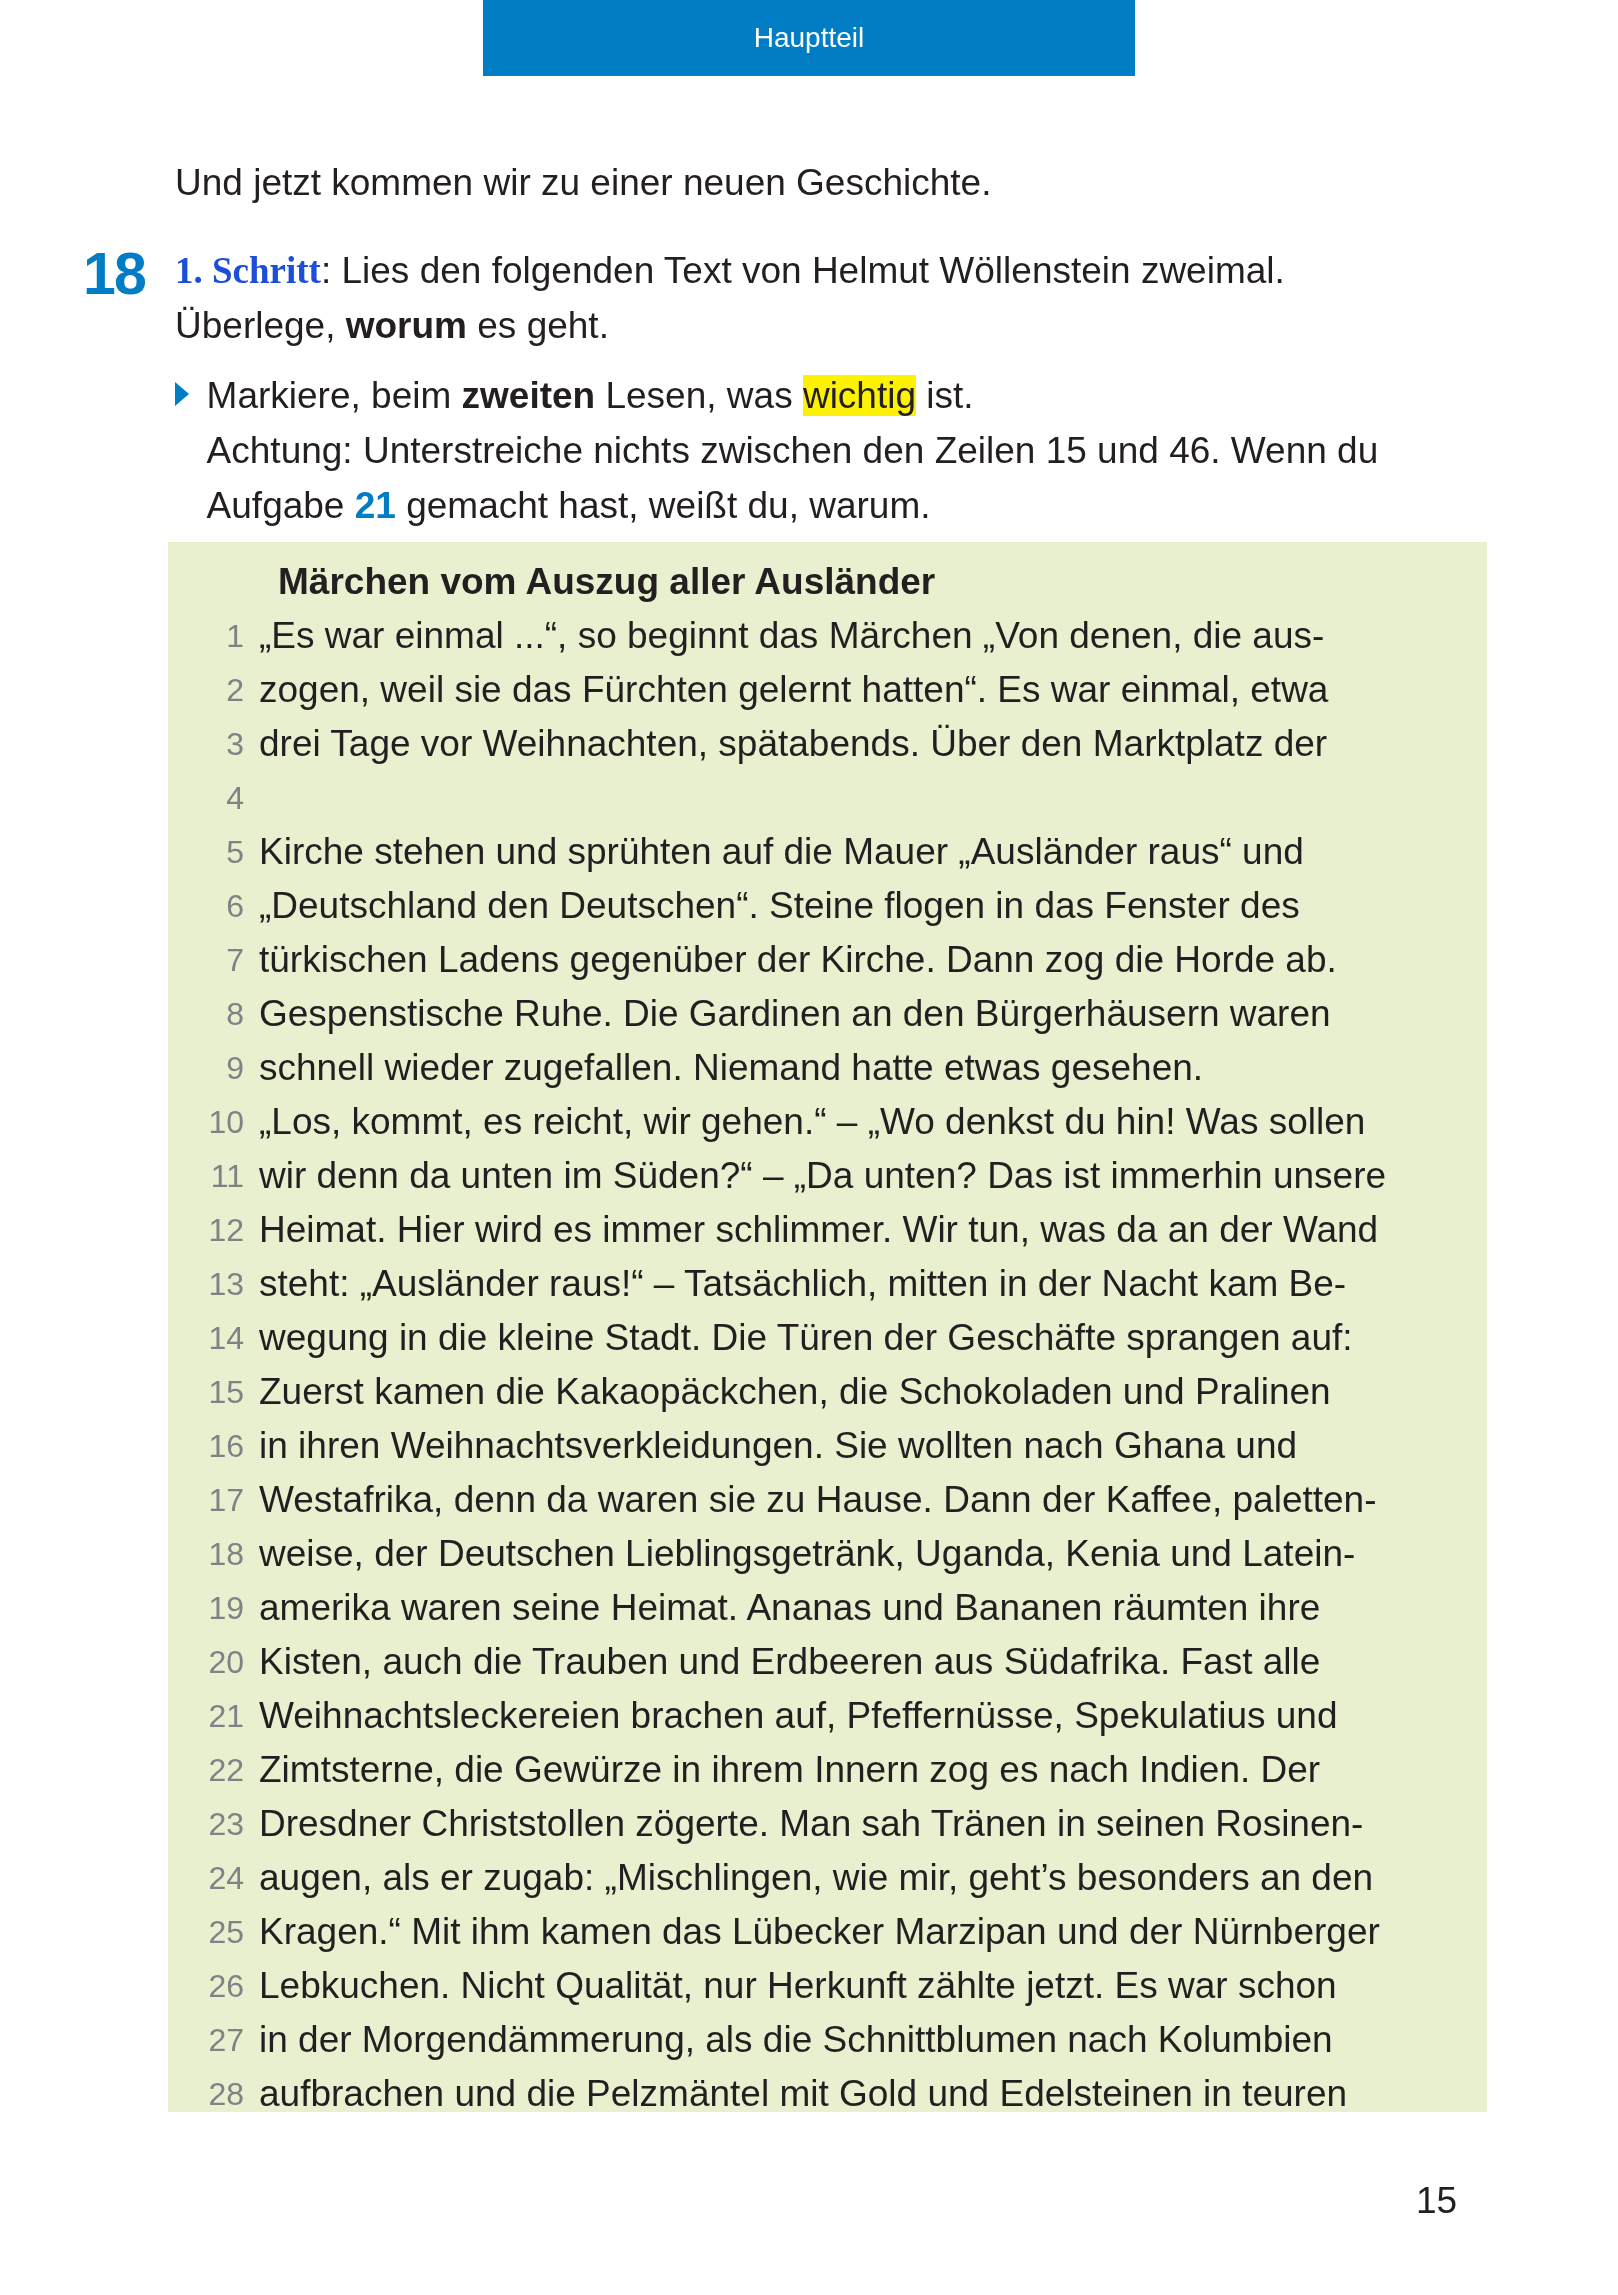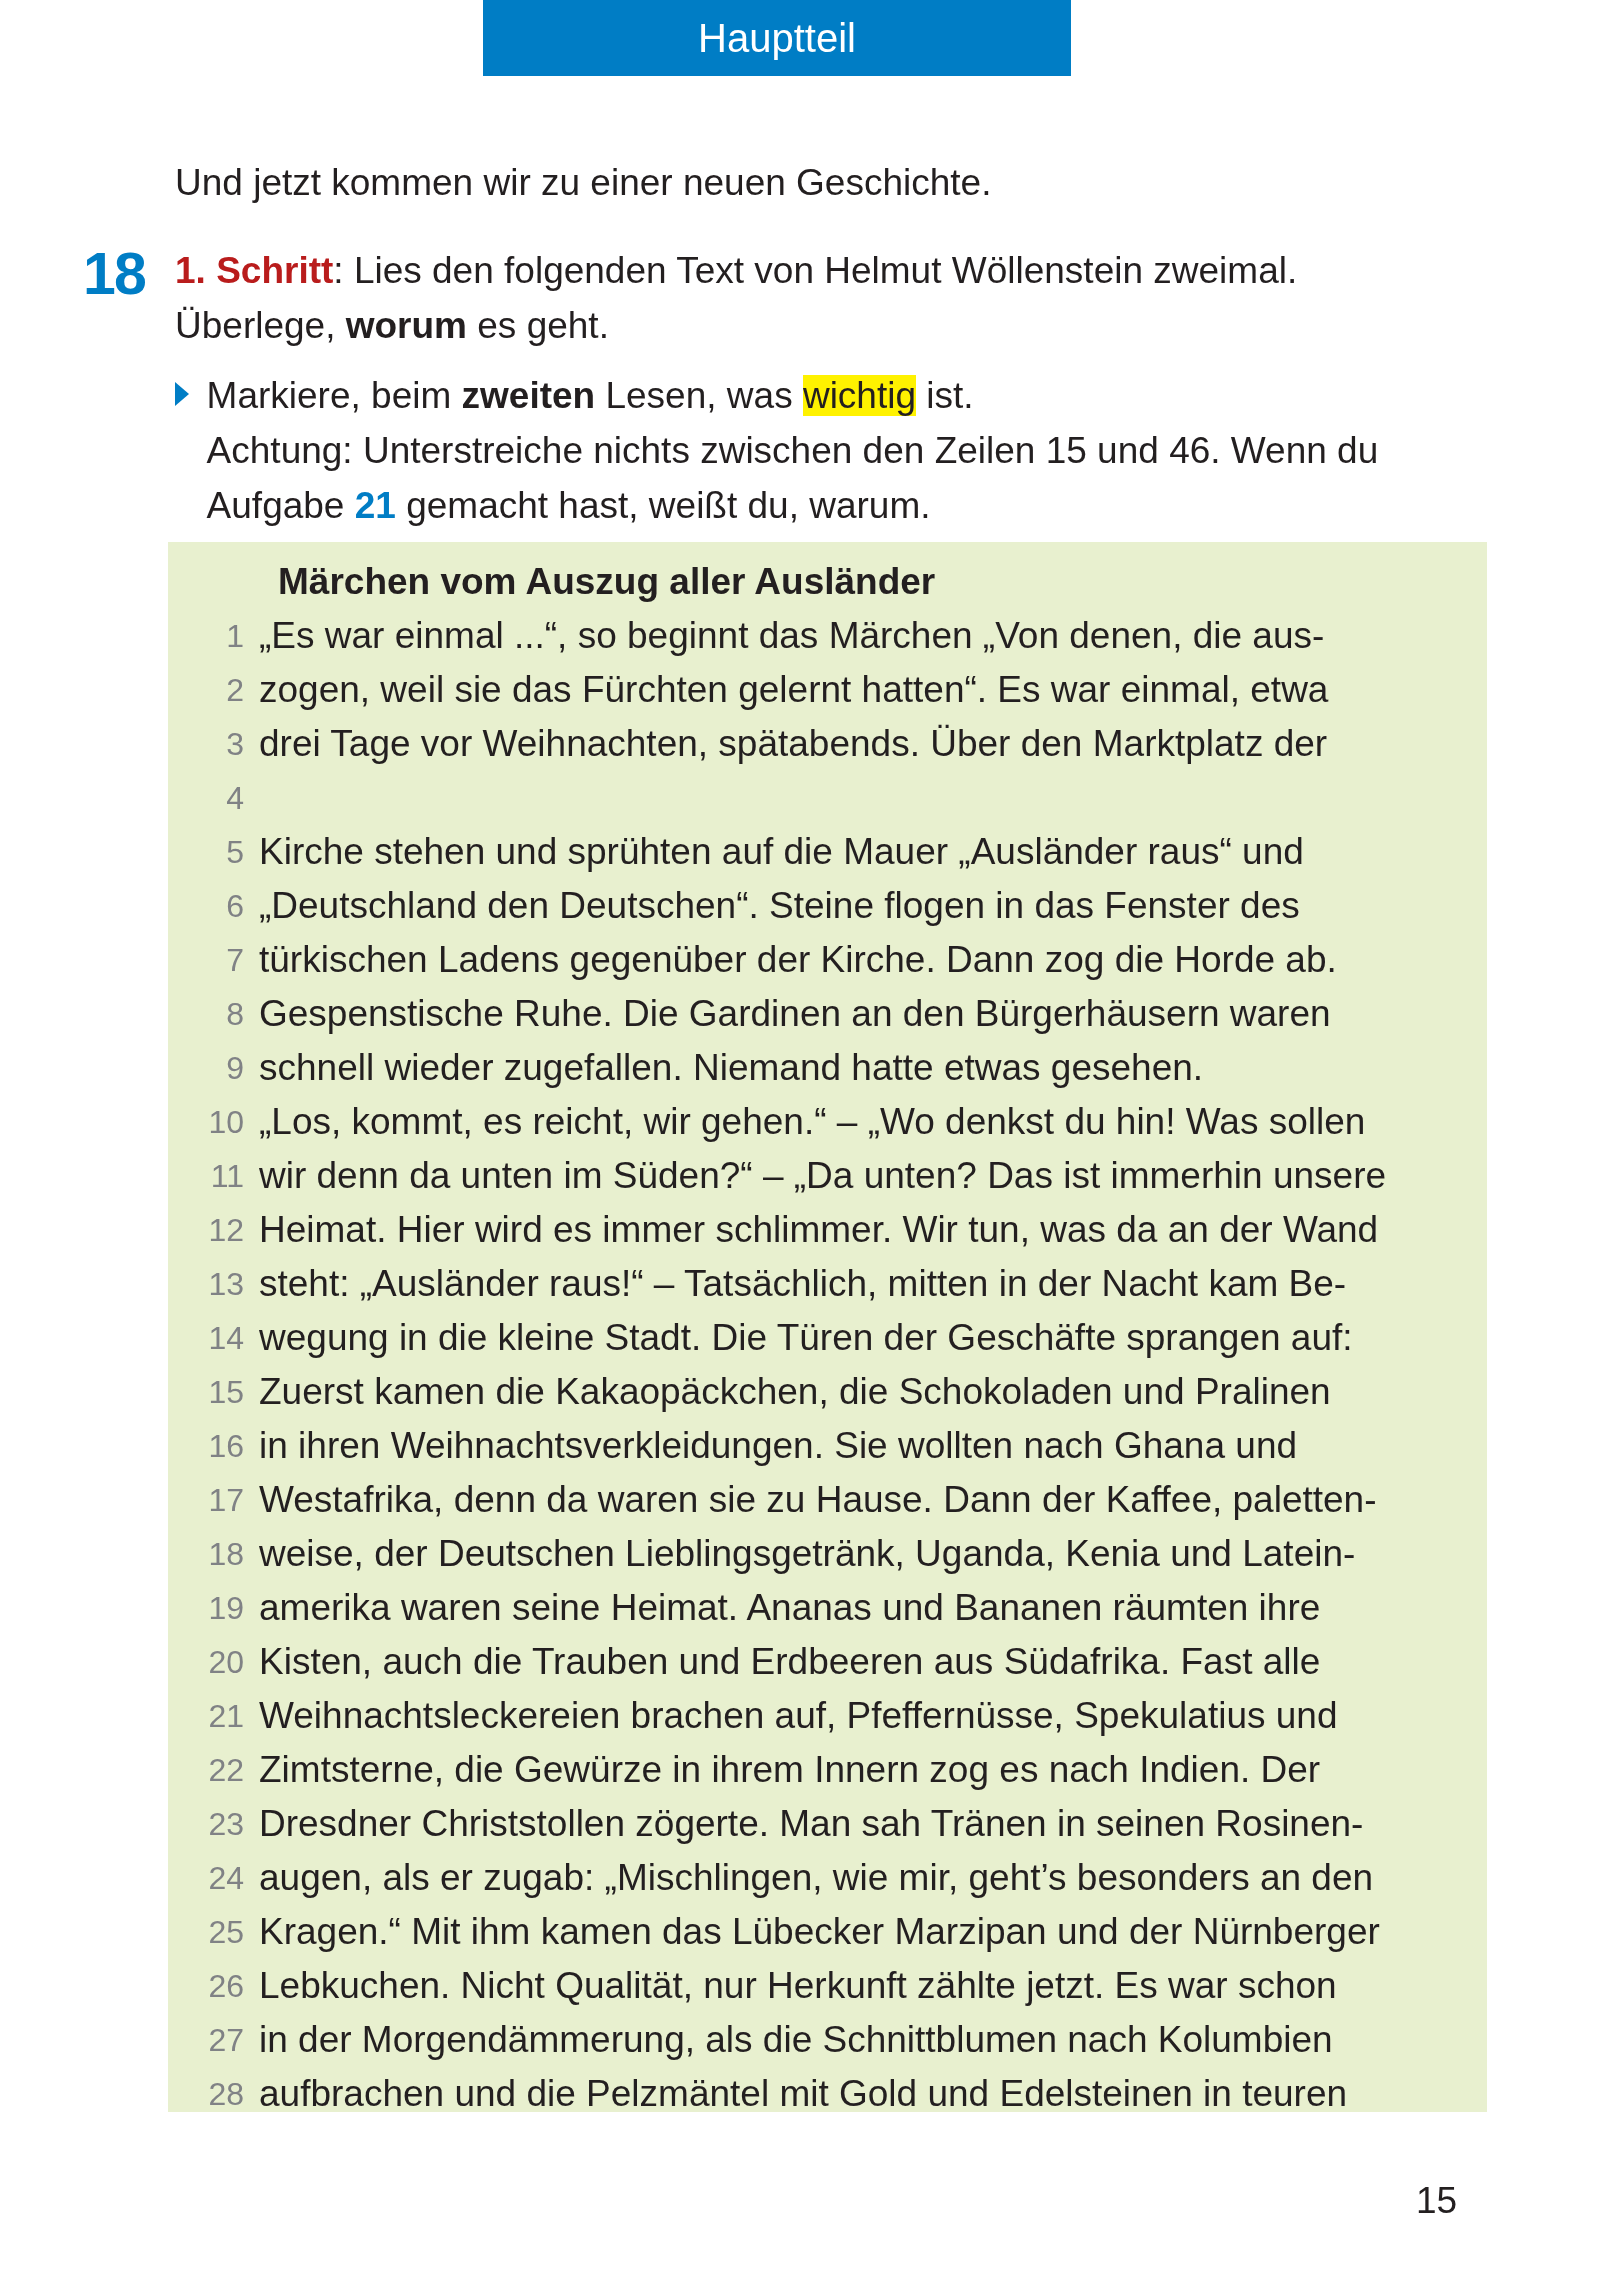--- a/index.html
+++ b/index.html
@@ -1,25 +1,25 @@
 <!DOCTYPE html>
 <html style="font-size:7.4px"><head>
 <meta charset="utf-8">
 <style>
   html, body { margin:0; padding:0; background:#ffffff; }
   body { width:1618px; height:2295px; position:relative; overflow:hidden;
          font-family:"Liberation Sans", "DejaVu Sans", sans-serif; color:#231f20; }
-  .header-bar { position:absolute; left:483px; top:0; width:588px; height:76px;
-                background:#007dc5; color:#ffffff; font-size:40px;
+  .header-bar { position:absolute; left:483px; top:0; width:652px; height:76px;
+                background:#007dc5; color:#ffffff; font-size:28px;
                 display:flex; align-items:center; justify-content:center; }
   .intro { position:absolute; left:175px; top:160px; font-size:37px; line-height:46px; }
   .ex-num { position:absolute; left:83px; top:240px; font-size:59px; font-weight:bold;
             color:#007dc5; line-height:69px; letter-spacing:-1.9px; }
   .task { position:absolute; left:175px; top:243px; width:1319px; font-size:37px; line-height:55px; }
-  .task .blue { color:#b91c1c; font-weight:bold; }
+  .task .blue { color:#1d4ed8; font-weight:bold;font-family:Liberation Serif, serif; }
   .task b { font-weight:bold; }
   .bullet { position:absolute; left:175px; top:368px; width:1323px; font-size:37px; line-height:55px; }
   .bullet-row { display:flex; }
   .arrow { width:0; height:0; border-top:12px solid transparent; border-bottom:12px solid transparent;
            border-left:14px solid #007dc5; margin-top:14px; margin-right:17.6px; flex:none; }
   .bullet-text { flex:1; }
   .hl { background:#fff200; }
   .num-blue { color:#007dc5; font-weight:bold; }
   .textbox { position:absolute; left:168px; top:542px; width:1319px; height:1570px; background:#e8f0cf; }
   .story-title { position:absolute; left:110px; top:12px; font-size:37px; font-weight:bold; line-height:55px; }

